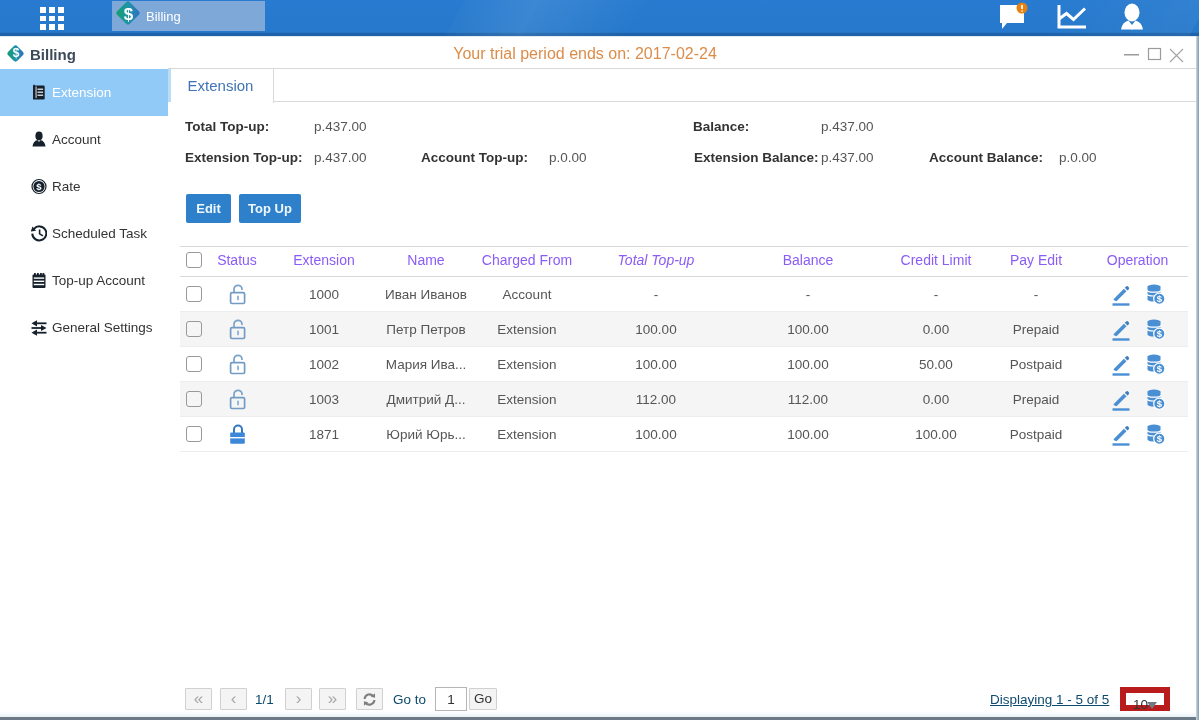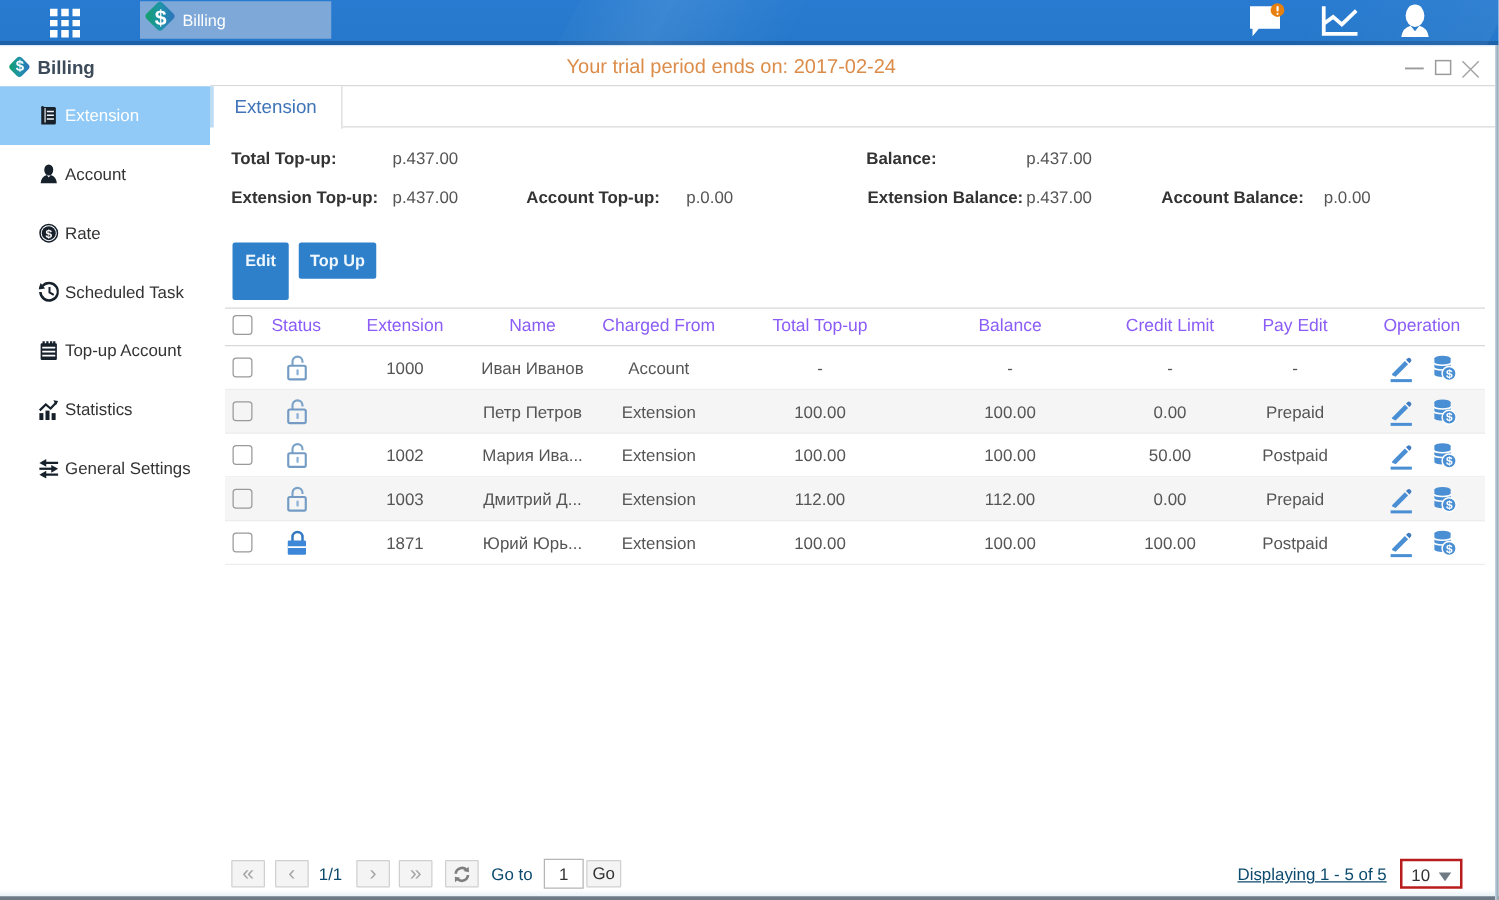--- a/index.html
+++ b/index.html
@@ -167,30 +167,20 @@
       <rect x="9" y="1" width="1.8" height="2.5" fill="#16212c"></rect>
       <rect x="11.5" y="1" width="1.8" height="2.5" fill="#16212c"></rect>
       <rect x="2.8" y="5.4" width="10.4" height="1.4" fill="#fff"></rect>
       <rect x="2.8" y="8.6" width="10.4" height="1.4" fill="#fff"></rect>
       <rect x="2.8" y="11.8" width="10.4" height="1.4" fill="#fff"></rect>
     </svg>
     <div class="label">Top-up Account</div>
   </div>
   <div class="sitem">
     <svg class="sicon" viewBox="0 0 16 17">
-      <rect x="0.5" y="11.5" width="3.2" height="5.5" fill="#16212c"></rect>
-      <rect x="5.4" y="9.5" width="3.2" height="7.5" fill="#16212c"></rect>
-      <rect x="10.3" y="11.5" width="3.2" height="5.5" fill="#16212c"></rect>
-      <path d="M0.8 9.3 l4.8 -4.8 l3.9 3.3 l4.7 -5" fill="none" stroke="#16212c" stroke-width="1.7"></path>
-      <path d="M11.7 1.2 l3.8 0.6 l-1.8 3.4 z" fill="#16212c"></path>
-    </svg>
-    <div class="label">Statistics</div>
-  </div>
-  <div class="sitem">
-    <svg class="sicon" viewBox="0 0 16 17">
       <rect x="2.5" y="3.4" width="13" height="1.8" fill="#16212c"></rect>
       <path d="M6 1.2 l-5.5 3.1 l5.5 3.1 z" fill="#16212c"></path>
       <rect x="0.5" y="8.1" width="13" height="1.8" fill="#16212c"></rect>
       <path d="M10 5.9 l5.5 3.1 l-5.5 3.1 z" fill="#16212c"></path>
       <rect x="2.5" y="12.8" width="13" height="1.8" fill="#16212c"></rect>
       <path d="M6 10.6 l-5.5 3.1 l5.5 3.1 z" fill="#16212c"></path>
     </svg>
     <div class="label">General Settings</div>
   </div>
 </div>
@@ -209,33 +199,33 @@
 
   <div class="lbl" style="left:17px; top:82px;">Extension Top-up:</div>
   <div class="val" style="left:146px; top:82px;">p.437.00</div>
   <div class="lbl" style="left:253px; top:82px;">Account Top-up:</div>
   <div class="val" style="left:381px; top:82px;">p.0.00</div>
   <div class="lbl" style="left:526px; top:82px;">Extension Balance:</div>
   <div class="val" style="left:653px; top:82px;">p.437.00</div>
   <div class="lbl" style="left:761px; top:82px;">Account Balance:</div>
   <div class="val" style="left:891px; top:82px;">p.0.00</div>
 
-  <div class="btn" style="left:18px; top:126px; width:45px; height:46px; line-height:29px;">Edit</div>
+  <div class="btn" style="left:18px; top:126px; width:45px; height:29px; line-height:29px;">Edit</div>
   <div class="btn" style="left:71px; top:126px; width:62px; height:29px; line-height:29px;">Top Up</div>
 
   <div class="tbl">
     <div class="trow thead">
       <div class="cell" style="left:0; width:27px;">
           <div class="cbx"></div>
         </div>
       <div class="cell" style="left:27px; width:60px;">Status</div>
       <div class="cell" style="left:87px; width:114px;">Extension</div>
       <div class="cell" style="left:201px; width:90px;">Name</div>
       <div class="cell" style="left:291px; width:112px;">Charged From</div>
-      <div class="cell" style="left:403px; width:146px;">Total Top-up</div>
+      <div class="cell" style="left:403px; width:146px;font-style:italic;">Total Top-up</div>
       <div class="cell" style="left:549px; width:158px;">Balance</div>
       <div class="cell" style="left:707px; width:98px;">Credit Limit</div>
       <div class="cell" style="left:805px; width:102px;">Pay Edit</div>
       <div class="cell" style="left:907px; width:101px;">Operation</div>
     </div>
     <div class="trow tr">
       <div class="cell" style="left:0; width:27px;">
           <div class="cbx"></div>
         </div>
       <div class="cell" style="left:27px; width:60px;">
@@ -272,20 +262,21 @@
       <div class="cell" style="left:0; width:27px;">
           <div class="cbx"></div>
         </div>
       <div class="cell" style="left:27px; width:60px;">
           <svg width="19" height="22" viewBox="0 0 19 22">
             <path d="M6 9.5 V6.3 A4 4 0 0 1 14 6.3 V7.1" fill="none" stroke="#7ba2c9" stroke-width="1.7"></path>
             <rect x="2.6" y="9.6" width="14" height="10.9" rx="1.3" fill="none" stroke="#739bc4" stroke-width="1.7"></rect>
             <rect x="9.1" y="12.4" width="1.9" height="4.9" rx="0.9" fill="#8fb4d9"></rect>
           </svg>
         </div>
+      <div class="cell" style="left:87px; width:114px;">1001</div>
       <div class="cell" style="left:201px; width:90px;">Петр Петров</div>
       <div class="cell" style="left:291px; width:112px;">Extension</div>
       <div class="cell" style="left:403px; width:146px;">100.00</div>
       <div class="cell" style="left:549px; width:158px;">100.00</div>
       <div class="cell" style="left:707px; width:98px;">0.00</div>
       <div class="cell" style="left:805px; width:102px;">Prepaid</div>
       <div class="cell" style="left:907px; width:101px;">
           <svg style="position:absolute;left:23px;top:6px" width="22" height="24" viewBox="0 0 22 24">
             <path d="M3.5 17 L6.5 18.3 L16.5 8.3 L13.9 5.7 L4 15.7 Z" fill="#4a8fd4"></path>
             <path d="M14.8 4.8 l1.1 -1.1 a1.7 1.7 0 0 1 2.4 0 l0.3 0.3 a1.7 1.7 0 0 1 0 2.4 l-1.1 1.1 z" fill="#3f7cc0"></path>
@@ -416,21 +407,21 @@
           <path d="M2.6 7 a5 5 0 0 1 9 -2.6" fill="none" stroke="#7e7e7e" stroke-width="2.1"></path>
           <path d="M13 1.3 l0.1 4.4 l-4.3 -0.9 z" fill="#7e7e7e"></path>
           <path d="M12.4 8 a5 5 0 0 1 -9 2.6" fill="none" stroke="#7e7e7e" stroke-width="2.1"></path>
           <path d="M2 13.7 l-0.1 -4.4 l4.3 0.9 z" fill="#7e7e7e"></path>
         </svg>
     </div>
     <div class="ptext" style="left:225px; top:8px;">Go to</div>
     <div style="position:absolute; left:267px; top:3px; width:32px; height:24px; border:1px solid #b5b5b5; background:#fff; font-size:13.5px; color:#333; text-align:center; line-height:24px;">1</div>
     <div class="pbtn" style="left:301px; width:28px; color:#333; font-size:13.5px;">Go</div>
     <div class="ptext" style="left:822px; top:8px;text-decoration:underline;">Displaying 1 - 5 of 5</div>
-    <div style="position:absolute; left:952px; top:3px; width:50px; height:24px; border:2px solid #b91c1c; background:#fff;">
+    <div style="position:absolute; left:952px; top:3px; width:50px; height:24px; border:6px solid #b91c1c; background:#fff;">
       <span style="position:absolute; left:7px; top:4px; font-size:13.5px; color:#333;">10</span>
       <div style="position:absolute; right:7px; top:9px; width:0; height:0; border-left:5.5px solid transparent; border-right:5.5px solid transparent; border-top:7px solid #6f7a84;"></div>
     </div>
   </div>
 </div>
 
 <div class="bbar1"></div>
 <div class="bbar2"></div>
 <div class="rbar"></div>
 

